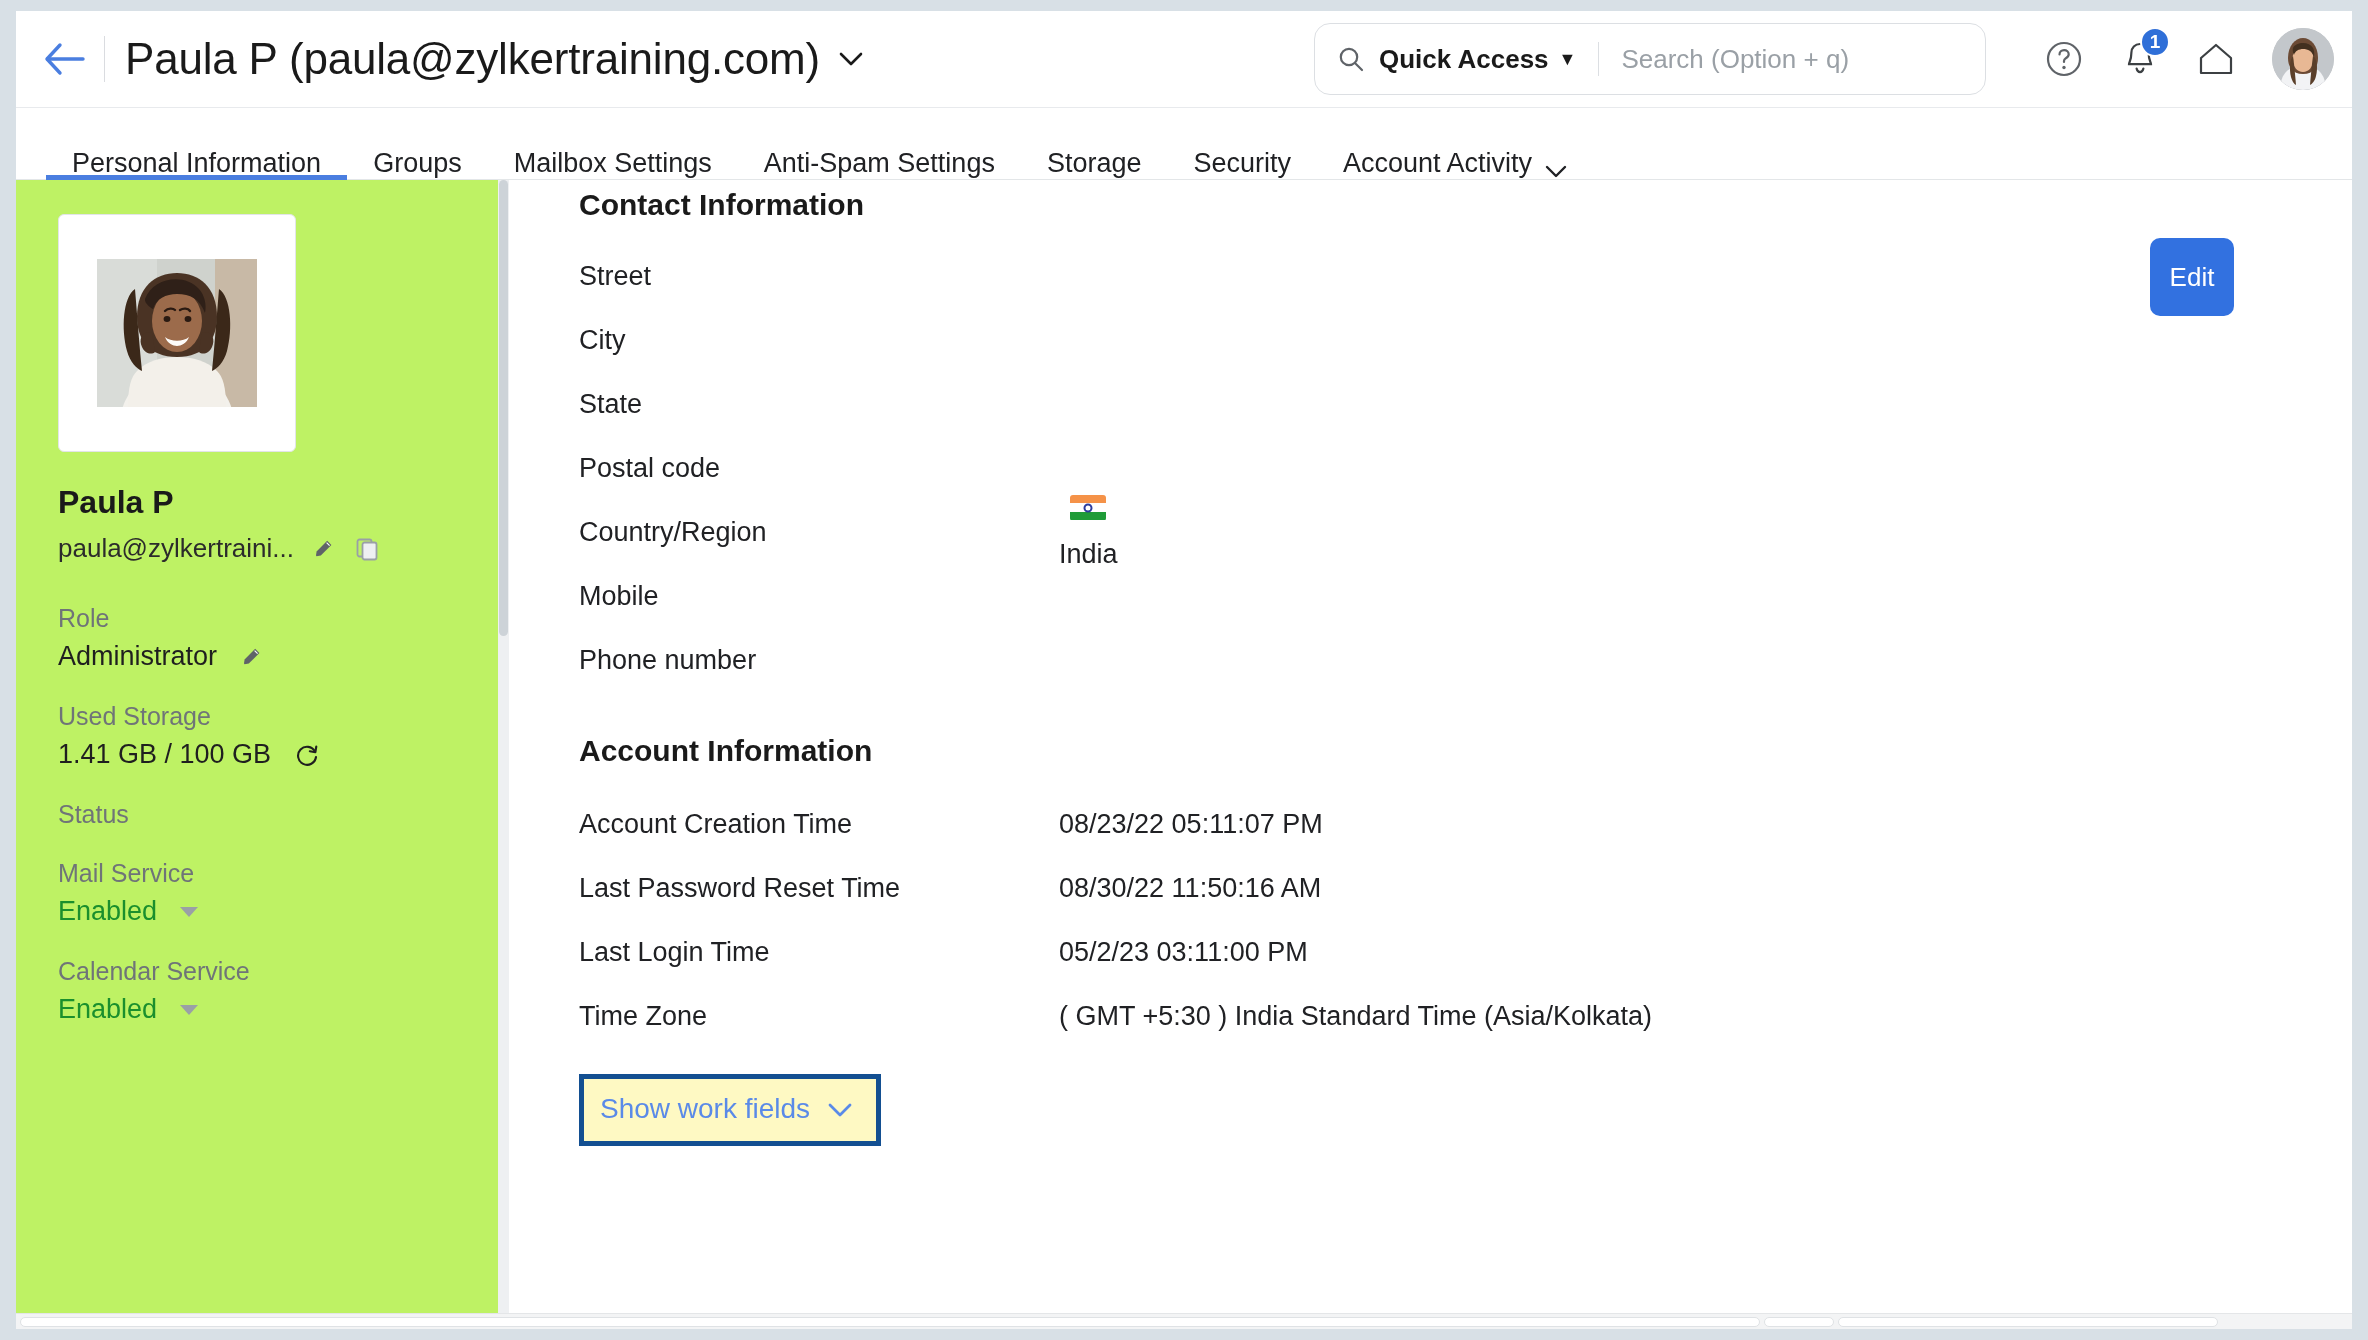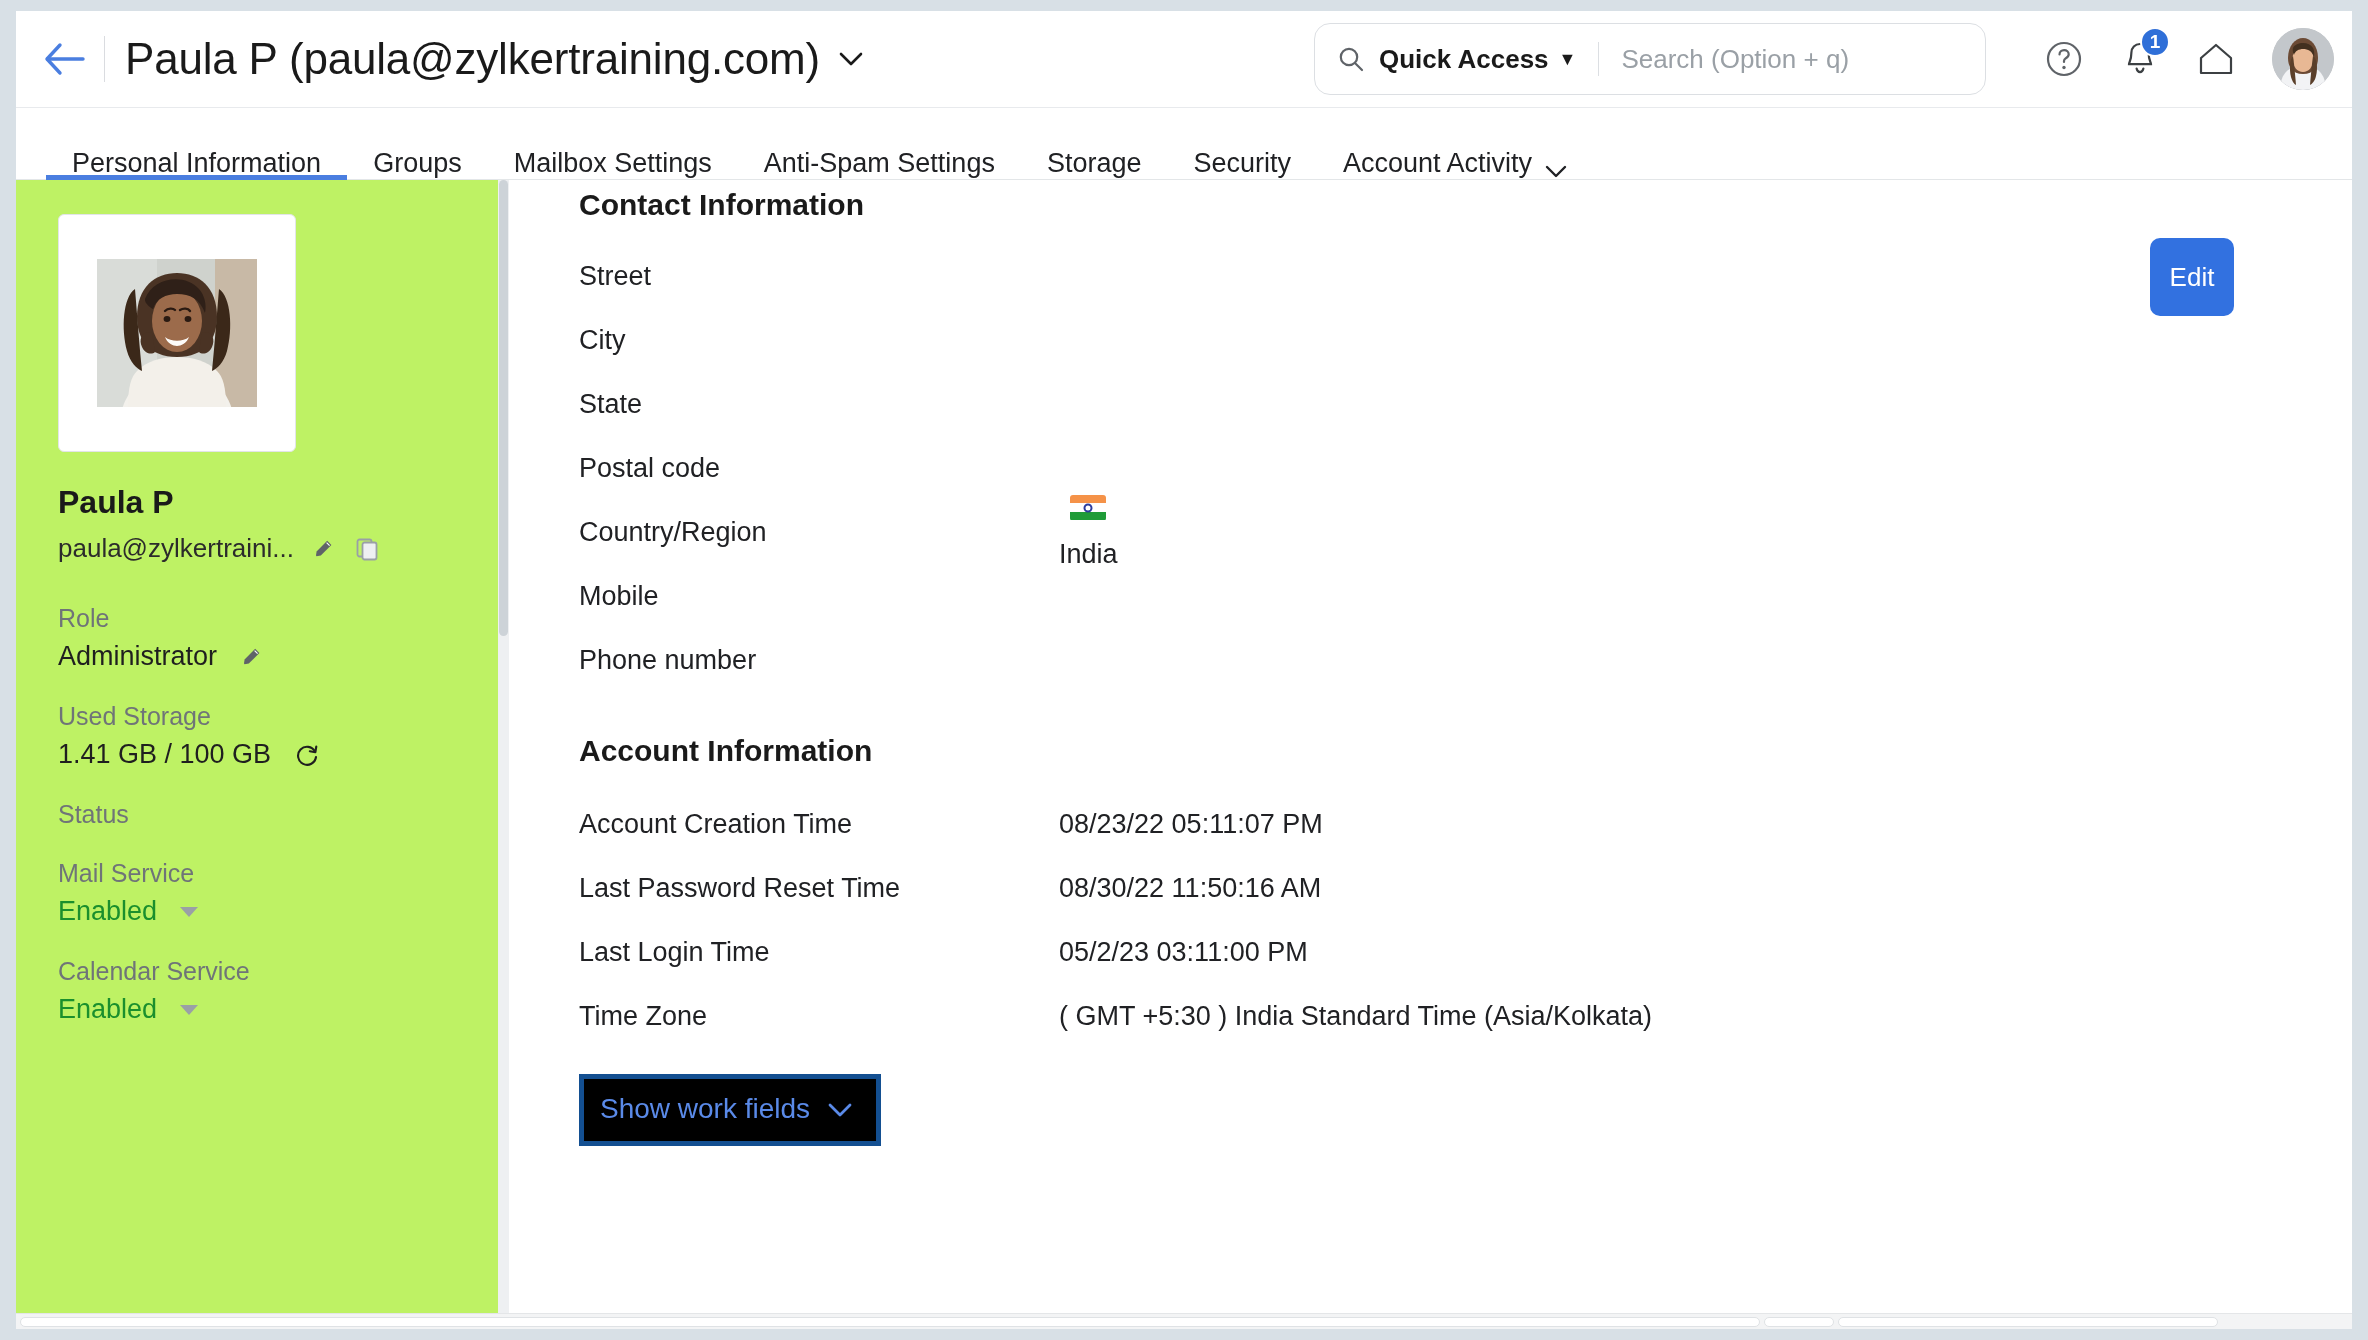--- a/index.html
+++ b/index.html
@@ -264,21 +264,21 @@
   }
 
   .work-fields-box {
     display: inline-flex;
     align-items: center;
     border: 5px solid #134f91;
     padding: 0;
     margin-top: 26px;
   }
   .work-fields-btn {
-    background: #000000;
+    background: #fef9c3;
     border: none;
     padding: 14px 22px 16px 16px;
     font-size: 28px;
     color: #5a8ae8;
     font-family: "Liberation Sans", sans-serif;
     cursor: pointer;
     display: flex; align-items: flex-end; gap: 16px;
   }
 
   .hscroll {

